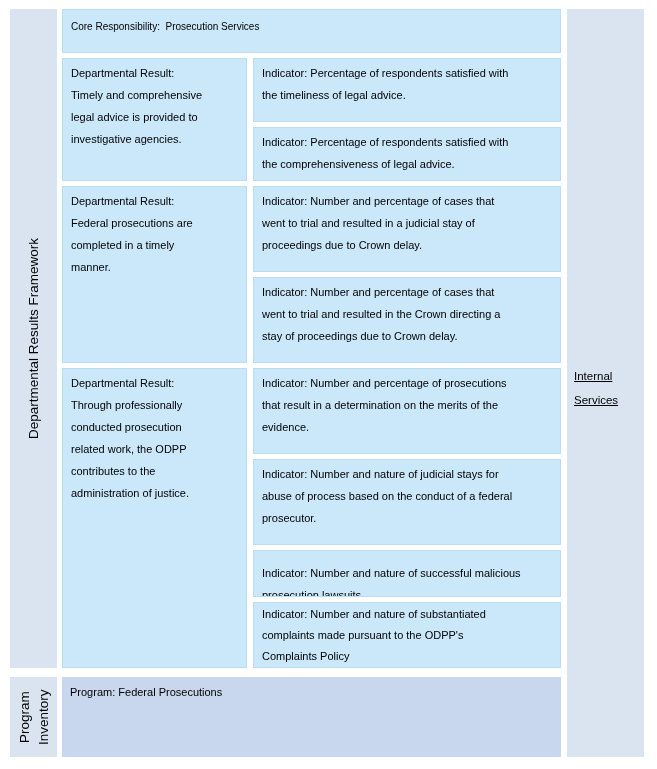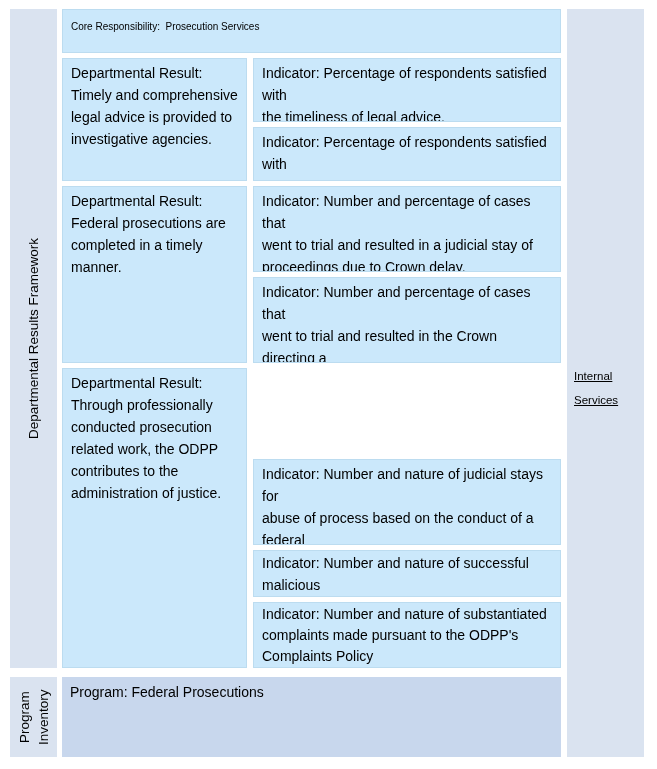--- a/index.html
+++ b/index.html
@@ -13,21 +13,21 @@
     overflow: hidden;
   }
   .box { position: absolute; box-sizing: border-box; overflow: hidden; }
   .blue {
     background: var(--box-blue, #cbe8fb);
     border: 1px solid var(--box-border, #bcdcf0);
   }
   .side { background: var(--sidebar-blue, #dae3f0); }
   .prog { background: var(--program-blue, #c8d7ed); }
   .cell-text {
-    font-size: 14px;
+    font-size: 11px;
     line-height: 22px;
     white-space: pre-line;
     padding: 3px 8px 0 8px;
   }
   .header-text {
     font-size: 10px;
     line-height: 20px;
     white-space: pre-wrap;
     padding: 7px 0 0 8px;
   }
@@ -102,27 +102,32 @@
   </div>
 
   <div class="box blue" style="left:62px; top:368px; width:185px; height:300px;">
     <div class="cell-text">Departmental Result:
 Through professionally
 conducted prosecution
 related work, the ODPP
 contributes to the
 administration of justice.</div>
   </div>
+  <div class="box blue" style="left:253px; top:368px; width:308px; height:86px;">
+    <div class="cell-text">Indicator: Number and percentage of prosecutions
+that result in a determination on the merits of the
+evidence.</div>
+  </div>
   <div class="box blue" style="left:253px; top:459px; width:308px; height:86px;">
     <div class="cell-text">Indicator: Number and nature of judicial stays for
 abuse of process based on the conduct of a federal
 prosecutor.</div>
   </div>
   <div class="box blue" style="left:253px; top:550px; width:308px; height:47px;">
-    <div class="cell-text" style="padding-top:1px;">Indicator: Number and nature of successful malicious
+    <div class="cell-text" style="padding-top:11px;">Indicator: Number and nature of successful malicious
 prosecution lawsuits.</div>
   </div>
   <div class="box blue" style="left:253px; top:602px; width:308px; height:66px;">
     <div class="cell-text" style="padding-top:1px; line-height:21px;">Indicator: Number and nature of substantiated
 complaints made pursuant to the ODPP's
 Complaints Policy</div>
   </div>
 
   <div class="box side" style="left:567px; top:9px; width:77px; height:748px;">
     <div class="internal-text">Internal

